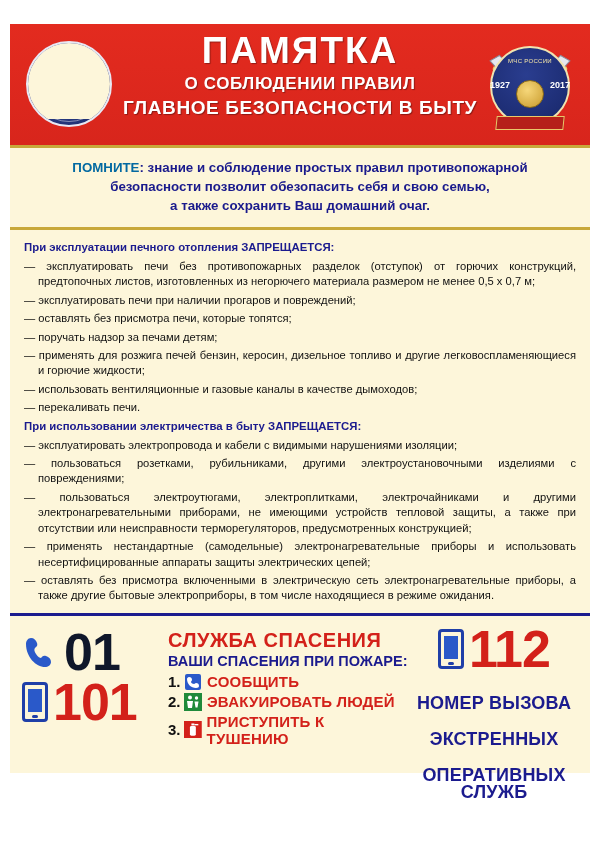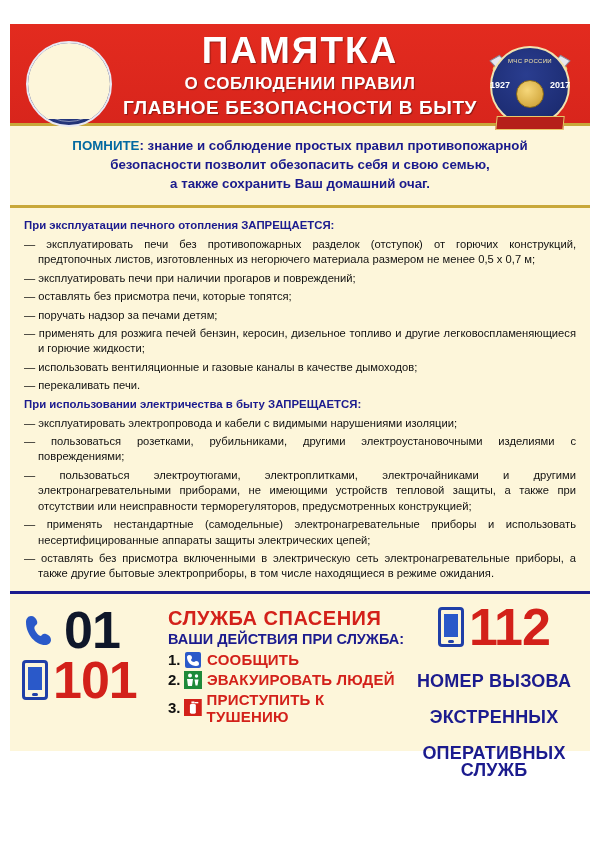--- a/index.html
+++ b/index.html
@@ -24,21 +24,21 @@
     top: 24px;
     width: 580px;
     height: 800px;
     background: #ffffff;
     box-sizing: border-box;
   }
 
   
   .header {
     position: relative;
-    height: 99px;
+    height: 121px;
     background: #e02a20;
     background: linear-gradient(180deg, #e32b1f 0%, #d8251c 100%);
     box-sizing: border-box;
     padding: 0;
   }
   .header-title-wrap {
     position: absolute;
     left: 110px;
     right: 110px;
     top: 6px;
@@ -451,21 +451,21 @@
           <span class="num-01">01</span>
         </div>
         <div class="phone-row r2">
           <span class="mobile"></span>
           <span class="num-101">101</span>
         </div>
       </div>
 
       <div class="bot-mid">
         <div class="rescue-title">СЛУЖБА СПАСЕНИЯ</div>
-        <div class="actions-title">ВАШИ ДЕЙСТВИЯ ПРИ СЛУЖБА:</div>
+        <div class="actions-title">ВАШИ СПАСЕНИЯ ПРИ ПОЖАРЕ:</div>
 
         <div class="action">
           <span class="idx">1.</span>
           <span class="ico">
             <svg viewBox="0 0 18 18">
                 <rect x="1" y="1" width="16" height="16" rx="2" fill="#2a59c9"></rect>
                 <path d="M5 4 c2 0 3 1 3 3 0 1 -1 1 -1 2 0 1 2 2 3 2 1 0 1 -1 2 -1 2 0 3 1 3 3 0 1 -1 2 -3 2 -5 0 -9 -4 -9 -9 0 -1 1 -2 2 -2z" fill="#fff"></path>
               </svg>
           </span>
           <span class="txt">СООБЩИТЬ</span>

